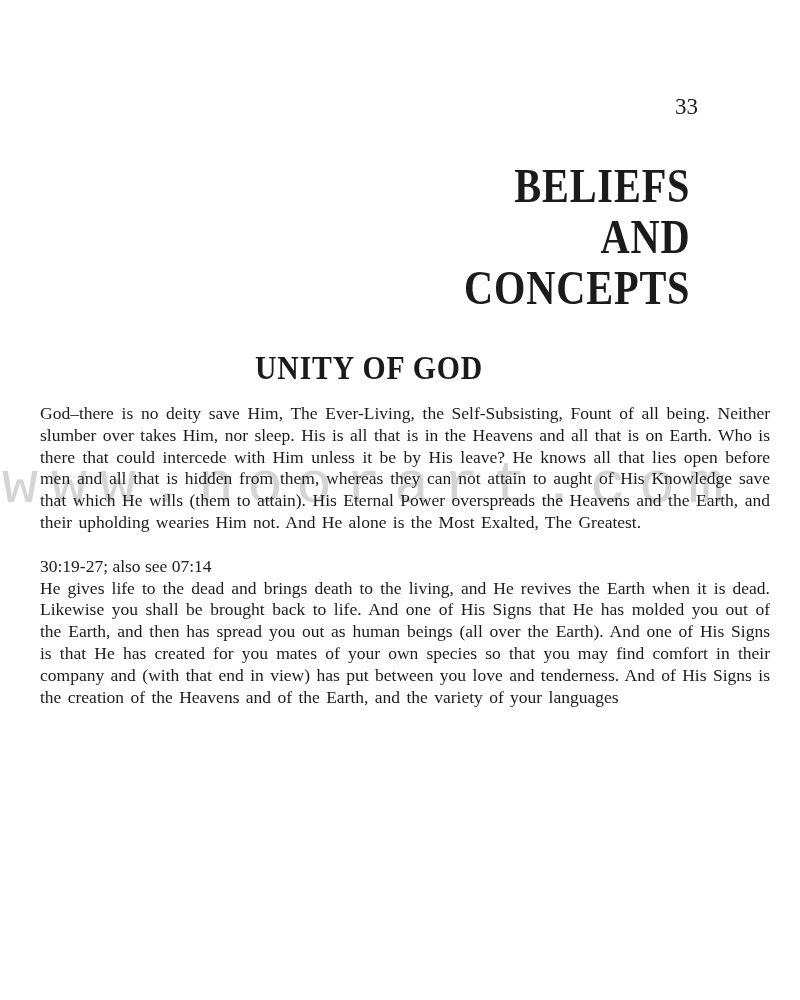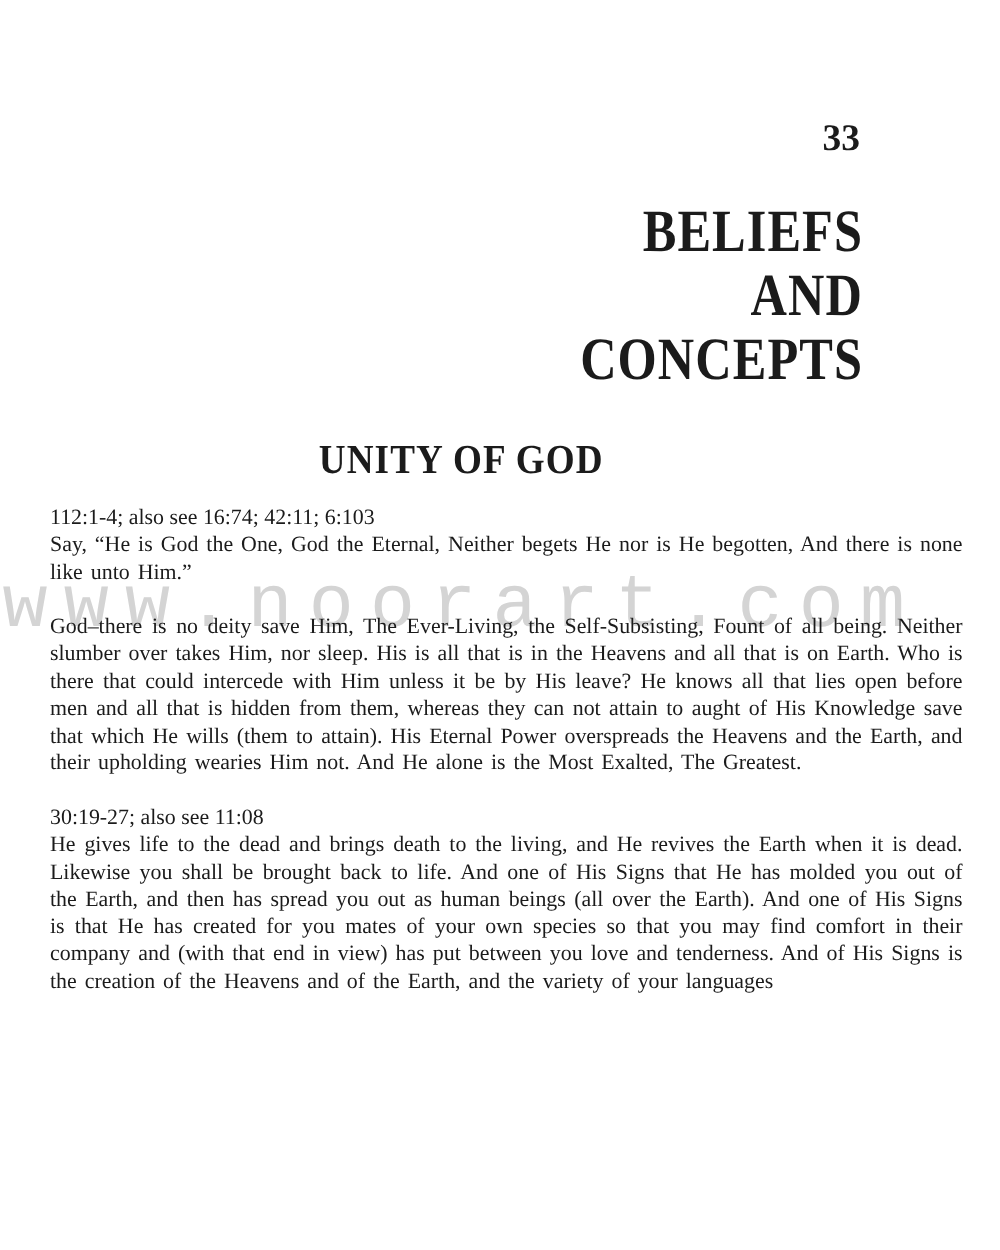--- a/index.html
+++ b/index.html
@@ -26,23 +26,23 @@
     letter-spacing: 13px;
     color: #d4d4d4;
     white-space: nowrap;
     overflow: hidden;
     z-index: 0;
     user-select: none;
   }
   .page-number {
     position: absolute;
     top: 94px;
-    right: 112px;
-    font-size: 30px;
-    font-weight: bold;
+    right: 102px;
+    font-size: 23px;
+    font-weight: normal;
     z-index: 1;
   }
   .book-title {
     position: absolute;
     top: 160px;
     right: 110px;
     text-align: right;
     font-size: 48px;
     font-weight: bold;
     line-height: 51px;
@@ -95,27 +95,23 @@
 <div class="book-title">
   <div>BELIEFS</div>
   <div>AND</div>
   <div>CONCEPTS</div>
 </div>
 
 <div class="section-heading">UNITY OF GOD</div>
 
 <div class="content">
 
-  <div class="entry">
-    <div class="ref">112:1-4; also see 16:74; 42:11; 6:103</div>
-    <p>Say, “He is God the One, God the Eternal, Neither begets He nor is He begotten, And there is none like unto Him.”</p>
-  </div>
 
   <div class="entry">
     <p>God–there is no deity save Him, The Ever-Living, the Self-Subsisting, Fount of all being. Neither slumber over takes Him, nor sleep.  His is all that is in the Heavens and all that is on Earth.  Who is there that could intercede with Him unless it be by His leave?  He knows all that lies open before men and all that is hidden from them, whereas they can not attain to aught of His Knowledge save that which He wills (them to attain).  His Eternal Power overspreads the Heavens and the Earth, and their upholding wearies Him not.  And He alone is the Most Exalted, The Greatest.</p>
   </div>
 
   <div class="entry">
-    <div class="ref">30:19-27; also see 11:08</div>
+    <div class="ref">30:19-27; also see 07:14</div>
     <p>He gives life to the dead and brings death to the living, and He revives the Earth when it is dead.  Likewise you shall be brought back to life.  And one of His Signs that He has molded you out of the Earth, and then has spread you out as human beings (all over the Earth).  And one of His Signs is that He has created for you mates of your own species so that you may find comfort in their company and (with that end in view) has put between you love and tenderness.  And of His Signs is the creation of the Heavens and of the Earth, and the variety of your languages</p>
   </div>
 
 </div>
 
 </body></html>

